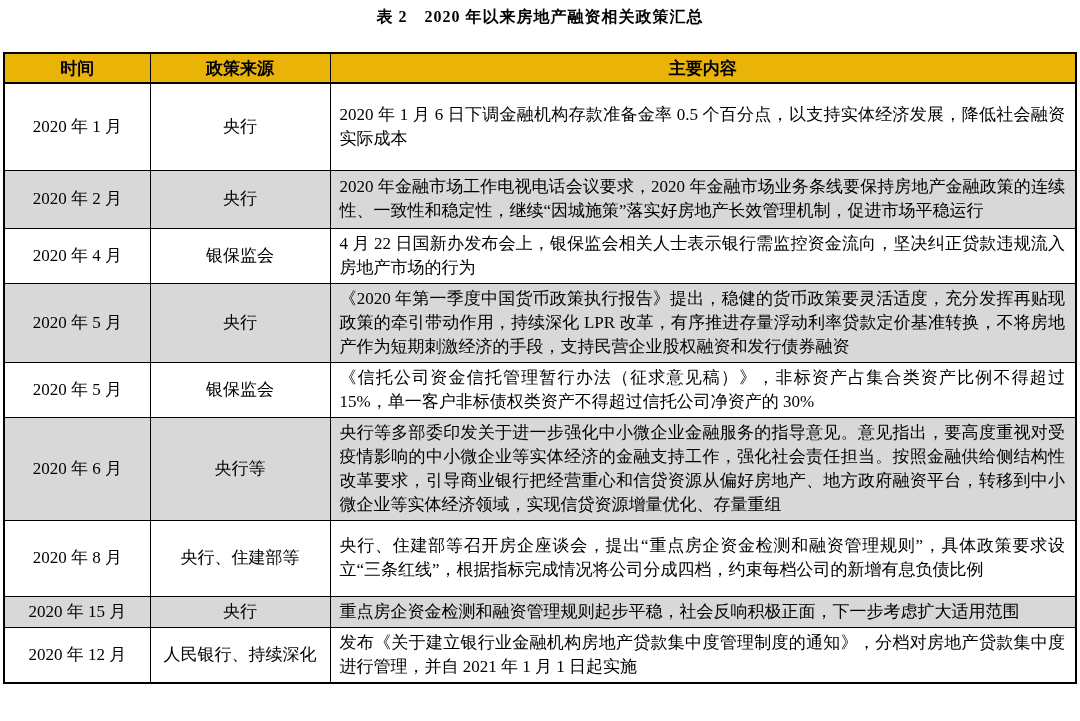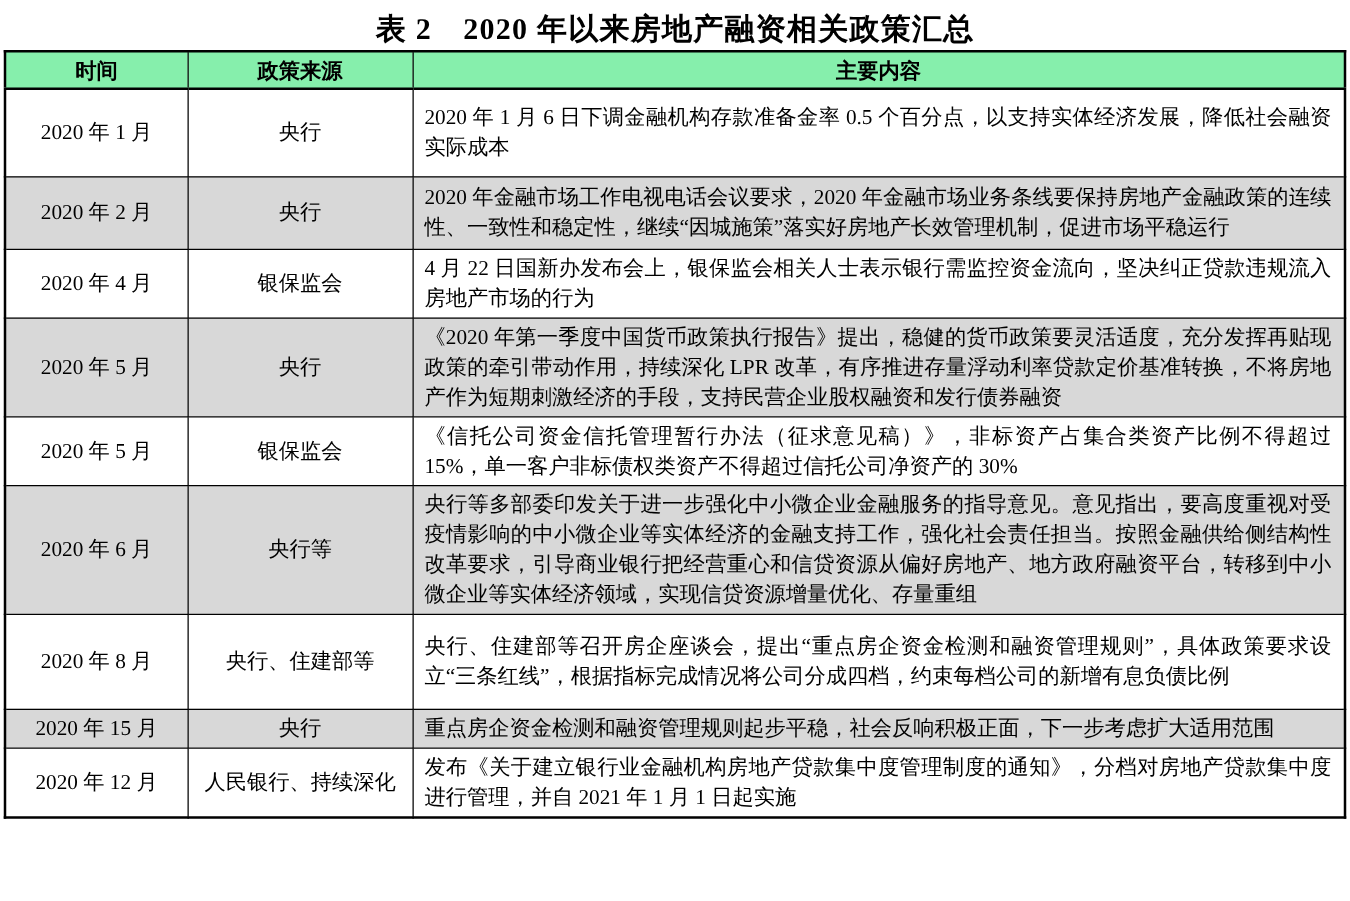--- a/index.html
+++ b/index.html
@@ -5,38 +5,38 @@
   * { margin: 0; padding: 0; box-sizing: border-box; }
   html, body {
     width: 1080px; height: 721px;
     background: #ffffff;
     font-family: "Liberation Serif", "DejaVu Serif", serif;
     color: #000000;
     overflow: hidden;
   }
   .page { width: 1080px; height: 721px; position: relative; }
   .doc-title {
-    height: 40px;
+    height: 52px;
     padding-top: 7px;
     text-align: center;
-    font-size: 24px;
+    font-size: 16px;
     font-weight: bold;
     letter-spacing: 1px;
   }
   table.policy-table {
     width: 1074px;
     margin: 0 3px;
     border-collapse: collapse;
     table-layout: fixed;
     border: 2px solid #000000;
   }
   col.col-time   { width: 146px; }
   col.col-source { width: 180px; }
   table.policy-table th {
-    background: #86efac;
+    background: #eab308;
     border: 1px solid #000000;
     border-bottom: 2.5px solid #000000;
     height: 30px;
     font-size: 17px;
     font-weight: bold;
     text-align: center;
     vertical-align: middle;
   }
   table.policy-table td {
     border: 1px solid #000000;
@@ -68,21 +68,21 @@
       <col class="col-content">
     </colgroup>
     <thead>
       <tr>
         <th>时间</th>
         <th>政策来源</th>
         <th>主要内容</th>
       </tr>
     </thead>
     <tbody id="table-body">
-        <tr style="height: 70px;">
+        <tr style="height: 87px;">
           <td class="time">2020 年 1 月</td>
           <td class="source">央行</td>
           <td class="content">2020 年 1 月 6 日下调金融机构存款准备金率 0.5 个百分点，以支持实体经济发展，降低社会融资实际成本</td>
         </tr>
         <tr class="alt" style="height: 58px;">
           <td class="time">2020 年 2 月</td>
           <td class="source">央行</td>
           <td class="content">2020 年金融市场工作电视电话会议要求，2020 年金融市场业务条线要保持房地产金融政策的连续性、一致性和稳定性，继续“因城施策”落实好房地产长效管理机制，促进市场平稳运行</td>
         </tr>
         <tr style="height: 44px;">

